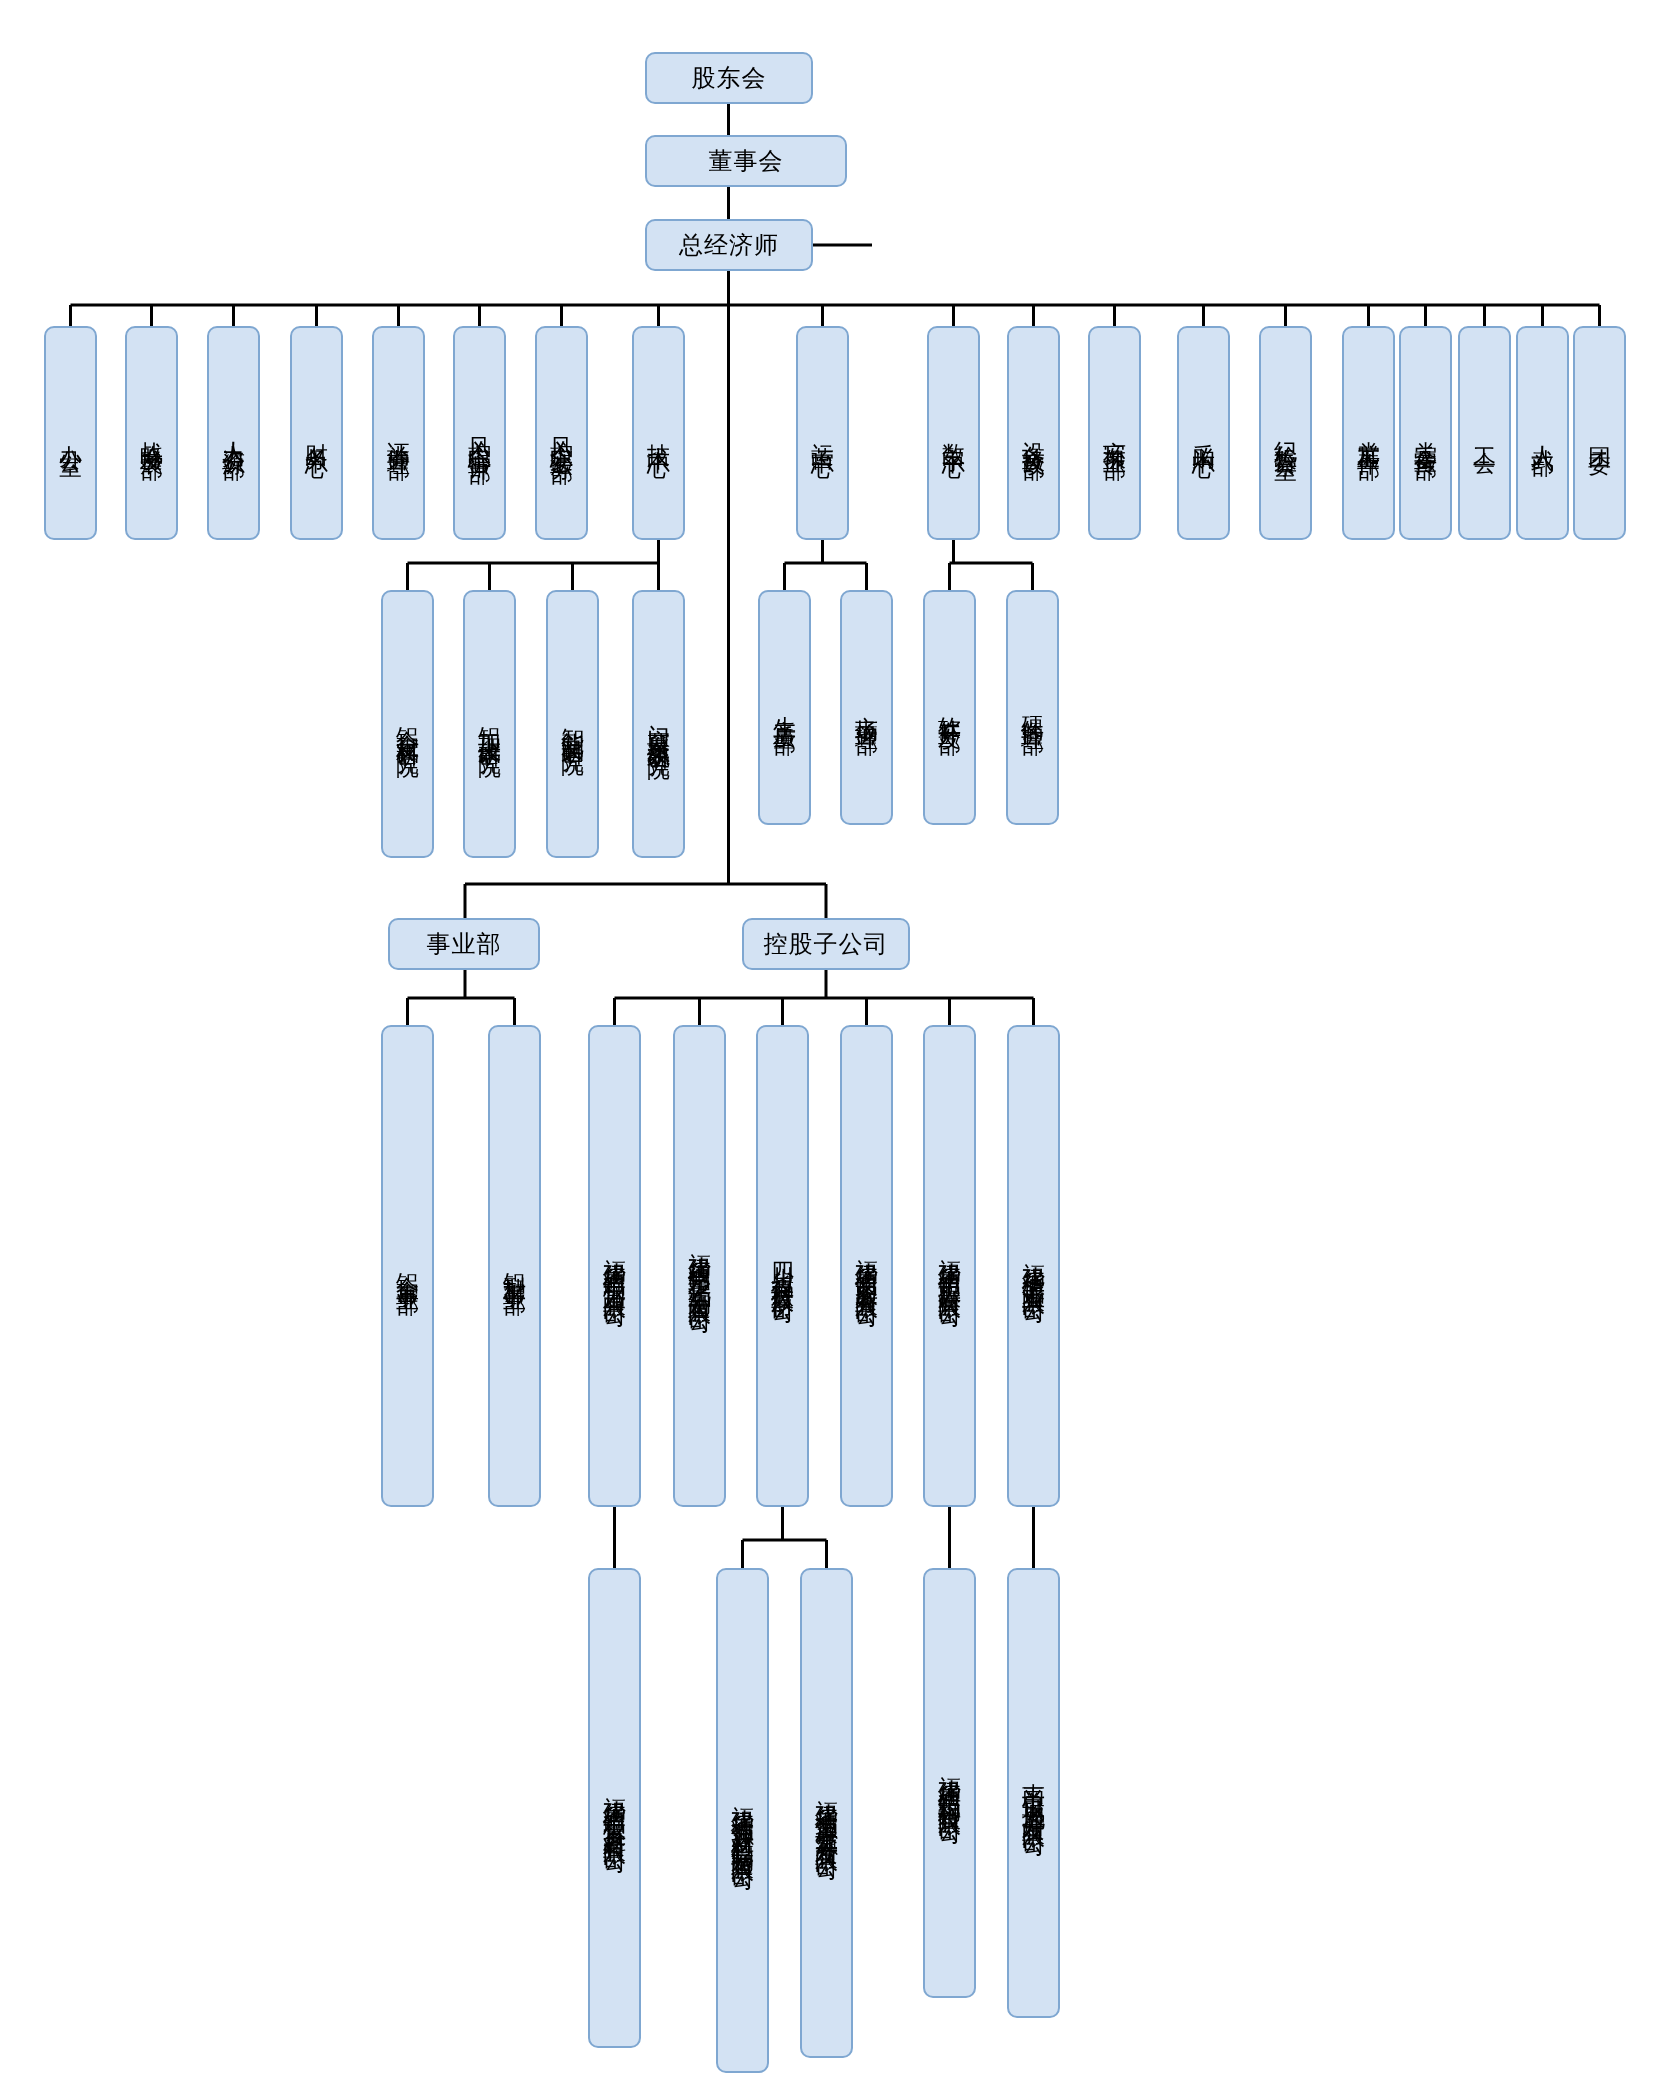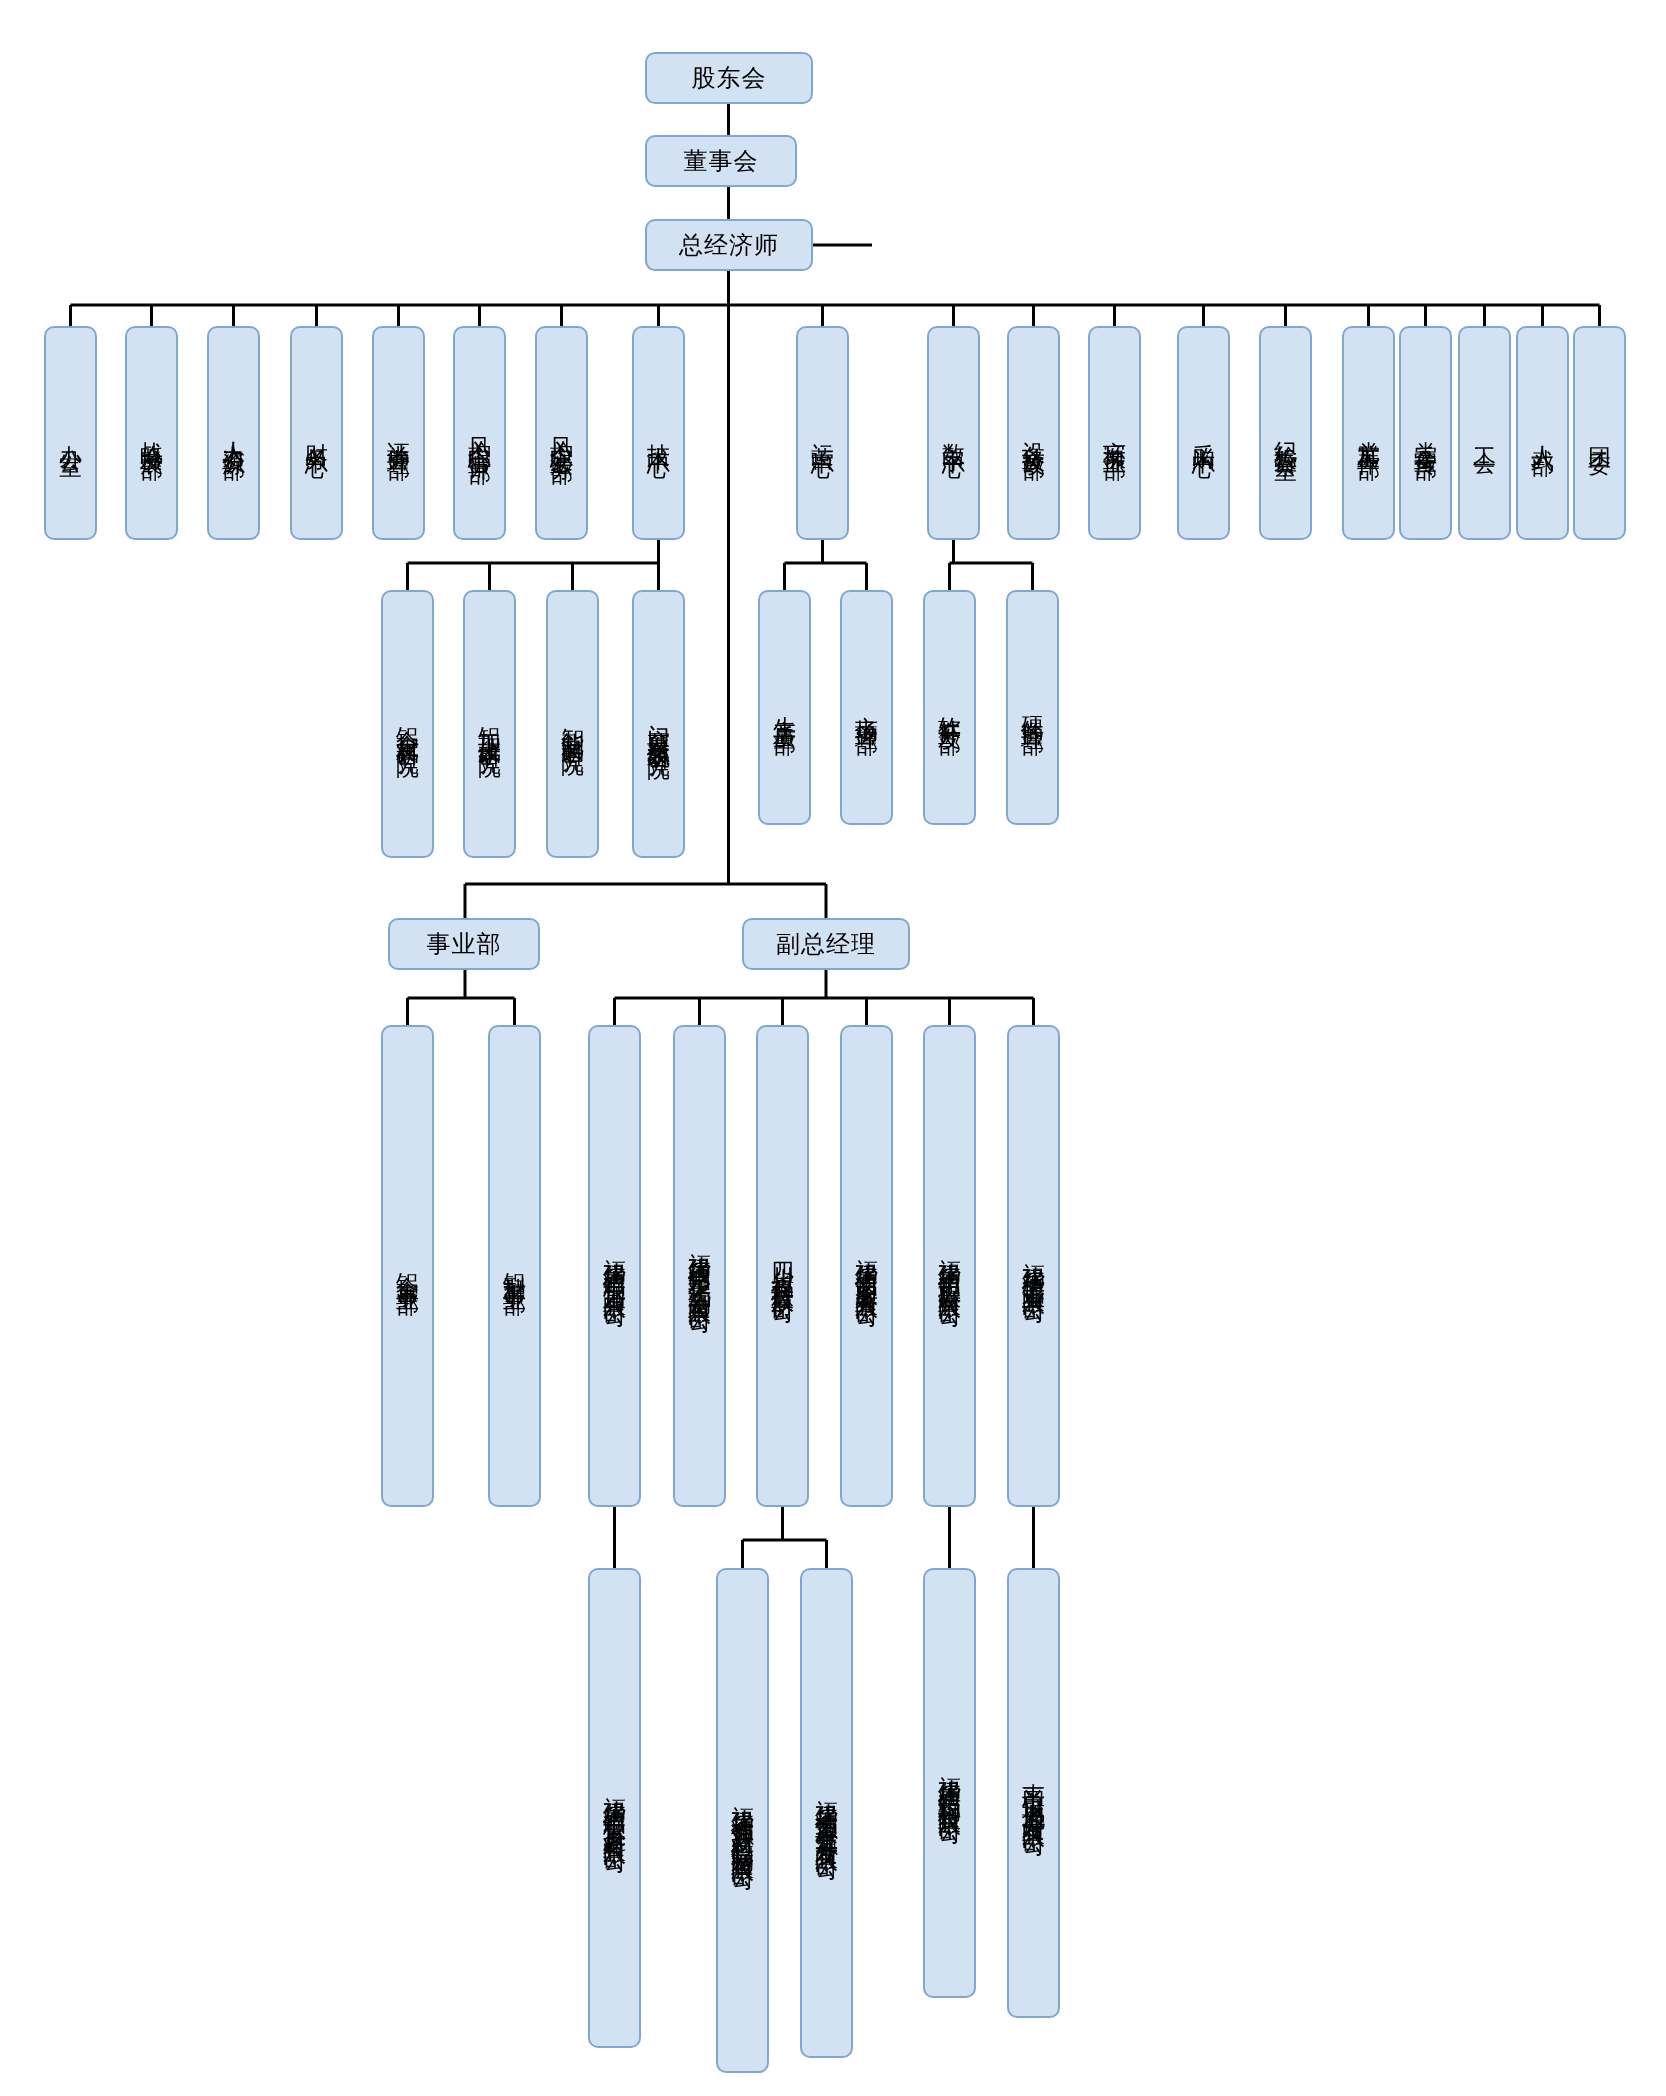--- a/index.html
+++ b/index.html
@@ -51,21 +51,21 @@
 </head>
 <body>
 
 <div class="canvas">
 
   <svg class="lines" width="1666" height="2096" aria-hidden="true">
     <path d="M728.5 96 V127 M728.5 179 V211 M813 237 H872 M728.5 263 V876 M70.5 297 H1599.5 M70.5 297 V318 M151.5 297 V318 M233.5 297 V318 M316.5 297 V318 M398.5 297 V318 M479.5 297 V318 M561.5 297 V318 M658.5 297 V318 M822.5 297 V318 M953.5 297 V318 M1033.5 297 V318 M1114.5 297 V318 M1203.5 297 V318 M1285.5 297 V318 M1368.5 297 V318 M1425.5 297 V318 M1484.5 297 V318 M1542.5 297 V318 M1599.5 297 V318 M658.5 532 V582 M407.5 555 H658.5 M407.5 555 V582 M489.5 555 V582 M572.5 555 V582 M822.5 532 V555 M784.5 555 H866.5 M784.5 555 V582 M866.5 555 V582 M953.5 532 V555 M949.5 555 H1032.5 M949.5 555 V582 M1032.5 555 V582 M465 876 H826 M465 876 V910 M826 876 V910 M465 962 V990 M407.5 990 H514.5 M407.5 990 V1017 M514.5 990 V1017 M826 962 V990 M614.5 990 H1033.5 M614.5 990 V1017 M699.5 990 V1017 M782.5 990 V1017 M866.5 990 V1017 M949.5 990 V1017 M1033.5 990 V1017 M614.5 1499 V1560 M782.5 1499 V1532 M742.5 1532 H826.5 M742.5 1532 V1560 M826.5 1532 V1560 M949.5 1499 V1560 M1033.5 1499 V1560"></path>
   </svg>
 
   <div class="box hbox" style="left:645px;top:44px;width:168px;height:52px">股东会</div>
-  <div class="box hbox" style="left:645px;top:127px;width:152px;height:52px">董事会</div>
+  <div class="box hbox" style="left:645px;top:127px;width:202px;height:52px">董事会</div>
   <div class="box hbox" style="left:645px;top:211px;width:168px;height:52px">总经济师</div>
 
   <div class="box vbox" style="left:44px;top:318px;width:53px;height:214px">办公室</div>
   <div class="box vbox" style="left:125px;top:318px;width:53px;height:214px">战略发展部</div>
   <div class="box vbox" style="left:207px;top:318px;width:53px;height:214px">人力资源部</div>
   <div class="box vbox" style="left:290px;top:318px;width:53px;height:214px">财务中心</div>
   <div class="box vbox" style="left:372px;top:318px;width:53px;height:214px">证券管理部</div>
   <div class="box vbox" style="left:453px;top:318px;width:53px;height:214px">风控中心审计部</div>
   <div class="box vbox" style="left:535px;top:318px;width:53px;height:214px">风控中心法务部</div>
   <div class="box vbox" style="left:632px;top:318px;width:53px;height:214px">技术中心</div>
@@ -86,21 +86,21 @@
   <div class="box vbox" style="left:546px;top:582px;width:53px;height:268px">智能制造研究院</div>
   <div class="box vbox" style="left:632px;top:582px;width:53px;height:268px">门窗幕墙系统研究院</div>
 
   <div class="box vbox" style="left:758px;top:582px;width:53px;height:235px">生产质量部</div>
   <div class="box vbox" style="left:840px;top:582px;width:53px;height:235px">市场管理部</div>
 
   <div class="box vbox" style="left:923px;top:582px;width:53px;height:235px">软件开发部</div>
   <div class="box vbox" style="left:1006px;top:582px;width:53px;height:235px">硬件管理部</div>
 
   <div class="box hbox" style="left:388px;top:910px;width:152px;height:52px">事业部</div>
-  <div class="box hbox" style="left:742px;top:910px;width:168px;height:52px">副总经理</div>
+  <div class="box hbox" style="left:742px;top:910px;width:168px;height:52px">控股子公司</div>
 
   <div class="box vbox" style="left:381px;top:1017px;width:53px;height:482px">铝合金事业部</div>
   <div class="box vbox" style="left:488px;top:1017px;width:53px;height:482px">铝型材事业部</div>
 
   <div class="box vbox" style="left:588px;top:1017px;width:53px;height:482px">福建省南铝板带加工有限公司</div>
   <div class="box vbox" style="left:673px;top:1017px;width:53px;height:482px">福建省闽铝轻量化汽车制造有限公司</div>
   <div class="box vbox" style="left:756px;top:1017px;width:53px;height:482px">四川省福蓉科技股份公司</div>
   <div class="box vbox" style="left:840px;top:1017px;width:53px;height:482px">福建省南铝商务服务有限公司</div>
   <div class="box vbox" style="left:923px;top:1017px;width:53px;height:482px">福建省南铝工程股份有限公司</div>
   <div class="box vbox" style="left:1007px;top:1017px;width:53px;height:482px">福建省华银铝业有限公司</div>

